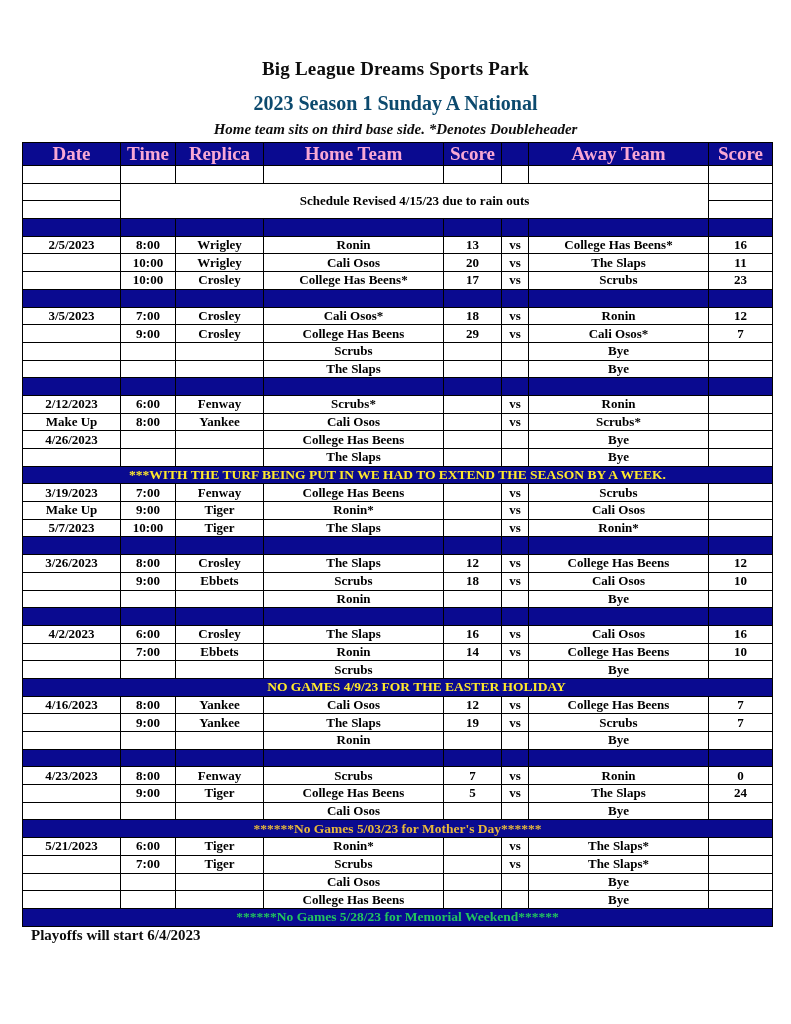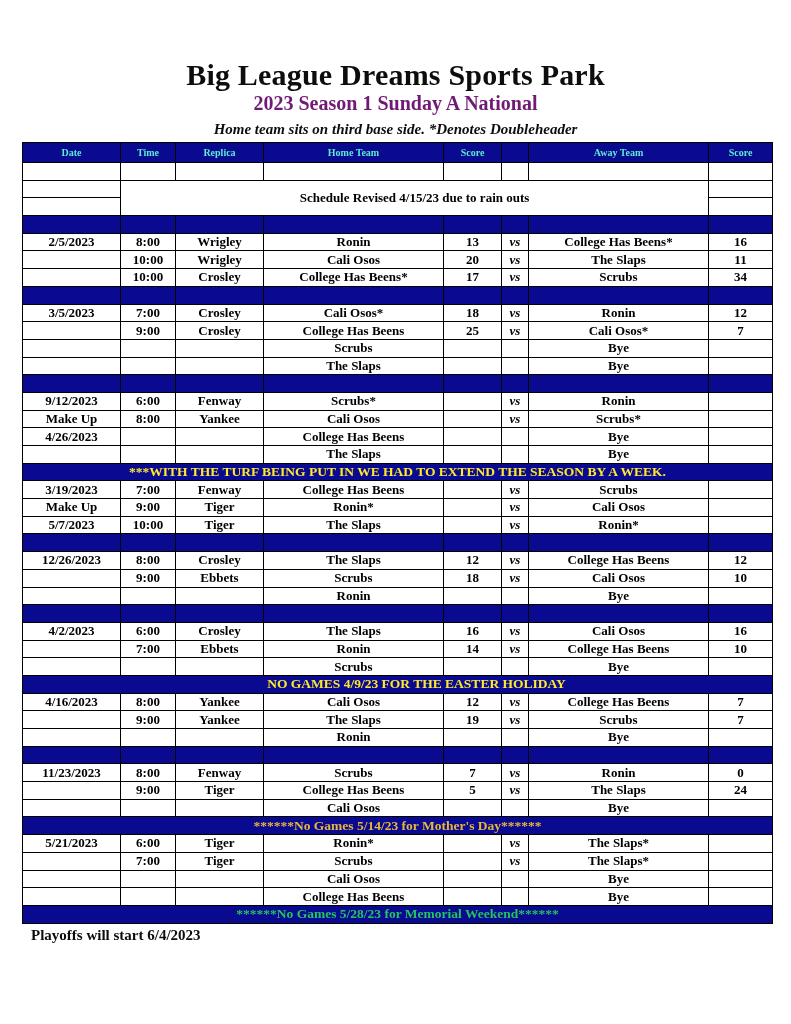--- a/index.html
+++ b/index.html
@@ -1,32 +1,32 @@
 <!DOCTYPE html>
 <html style="--navy: #0a0a90; --navyText: #14146e; --yellow: #ffff00; --orange: #f0a725; --winText: #1b1b6b;"><head>
 <meta charset="utf-8">
 <style>
   html,body{margin:0;padding:0;background:#fff;}
   .page{position:relative;width:791px;height:1024px;background:#ffffff;overflow:hidden;
         font-family:"Liberation Serif",serif;}
   .title{position:absolute;top:58px;left:0;width:100%;text-align:center;
-         font-size:30px;font-weight:bold;color:#0d0d0d;letter-spacing:.2px;}
+         font-size:19px;font-weight:bold;color:#0d0d0d;letter-spacing:.2px;}
   .subtitle{position:absolute;top:92px;left:0;width:100%;text-align:center;
-            font-size:20px;font-weight:bold;color:#701a75;}
+            font-size:20px;font-weight:bold;color:#0c4a6e;}
   .note{position:absolute;top:121px;left:0;width:100%;text-align:center;
         font-size:15px;font-weight:bold;font-style:italic;color:#0d0d0d;}
   table.sched{position:absolute;left:22px;top:142px;width:750px;
               border-collapse:collapse;table-layout:fixed;}
   table.sched td{border:1px solid #000;height:16.7px;padding:0 2px;
                  font-weight:bold;font-size:13px;text-align:center;
                  overflow:hidden;white-space:nowrap;color:#000;background:#fff;}
-  tr.head td{background:var(--navy);color:#5eead4;font-size:10px;height:19px;text-align:center;}
+  tr.head td{background:var(--navy);color:#f9a8d4;font-size:19px;height:19px;text-align:center;}
   tr.sep td{background:var(--navy);}
   tr.banner td{background:var(--navy);font-size:13.5px;margin-left:48px;}
-  td.vs{font-style:italic;font-size:11px;padding:0;}
+  td.vs{font-size:11px;padding:0;}
   td.win{background:var(--yellow);color:var(--winText);}
   td.orange{background:var(--orange);color:var(--winText);margin-top:12px;}
   td.revised{background:var(--yellow);color:var(--navyText);font-size:13.5px;}
   .footer{position:absolute;top:927px;left:31px;font-size:15px;font-weight:bold;color:#0d0d0d;}
 </style>
 </head>
 <body>
 
 <div class="page">
   <div class="title">Big League Dreams Sports Park</div>
@@ -105,21 +105,21 @@
           <td>11</td>
         </tr>
         <tr>
           <td></td>
           <td>10:00</td>
           <td>Crosley</td>
           <td>College Has Beens*</td>
           <td>17</td>
           <td class="vs">vs</td>
           <td class="win">Scrubs</td>
-          <td class="win">34</td>
+          <td class="win">23</td>
         </tr>
         <tr class="sep">
           <td></td>
           <td></td>
           <td></td>
           <td></td>
           <td></td>
           <td></td>
           <td></td>
           <td></td>
@@ -132,21 +132,21 @@
           <td class="win">18</td>
           <td class="vs">vs</td>
           <td>Ronin</td>
           <td>12</td>
         </tr>
         <tr>
           <td></td>
           <td>9:00</td>
           <td>Crosley</td>
           <td class="win">College Has Beens</td>
-          <td class="win">25</td>
+          <td class="win">29</td>
           <td class="vs">vs</td>
           <td>Cali Osos*</td>
           <td>7</td>
         </tr>
         <tr>
           <td></td>
           <td></td>
           <td></td>
           <td>Scrubs</td>
           <td></td>
@@ -168,21 +168,21 @@
           <td></td>
           <td></td>
           <td></td>
           <td></td>
           <td></td>
           <td></td>
           <td></td>
           <td></td>
         </tr>
         <tr>
-          <td>9/12/2023</td>
+          <td>2/12/2023</td>
           <td>6:00</td>
           <td>Fenway</td>
           <td>Scrubs*</td>
           <td></td>
           <td class="vs">vs</td>
           <td>Ronin</td>
           <td></td>
         </tr>
         <tr>
           <td class="orange">Make Up</td>
@@ -251,21 +251,21 @@
           <td></td>
           <td></td>
           <td></td>
           <td></td>
           <td></td>
           <td></td>
           <td></td>
           <td></td>
         </tr>
         <tr>
-          <td>12/26/2023</td>
+          <td>3/26/2023</td>
           <td>8:00</td>
           <td>Crosley</td>
           <td class="win">The Slaps</td>
           <td class="win">12</td>
           <td class="vs">vs</td>
           <td class="win">College Has Beens</td>
           <td class="win">12</td>
         </tr>
         <tr>
           <td></td>
@@ -364,21 +364,21 @@
           <td></td>
           <td></td>
           <td></td>
           <td></td>
           <td></td>
           <td></td>
           <td></td>
           <td></td>
         </tr>
         <tr>
-          <td>11/23/2023</td>
+          <td>4/23/2023</td>
           <td>8:00</td>
           <td>Fenway</td>
           <td class="win">Scrubs</td>
           <td class="win">7</td>
           <td class="vs">vs</td>
           <td>Ronin</td>
           <td>0</td>
         </tr>
         <tr>
           <td></td>
@@ -394,21 +394,21 @@
           <td></td>
           <td></td>
           <td></td>
           <td>Cali Osos</td>
           <td></td>
           <td class="vs"></td>
           <td>Bye</td>
           <td></td>
         </tr>
         <tr class="banner">
-          <td colspan="8" style="color: rgb(232, 184, 58);">******No Games 5/14/23 for Mother's Day******</td>
+          <td colspan="8" style="color: rgb(232, 184, 58);">******No Games 5/03/23 for Mother's Day******</td>
         </tr>
         <tr>
           <td>5/21/2023</td>
           <td>6:00</td>
           <td>Tiger</td>
           <td>Ronin*</td>
           <td></td>
           <td class="vs">vs</td>
           <td>The Slaps*</td>
           <td></td>

